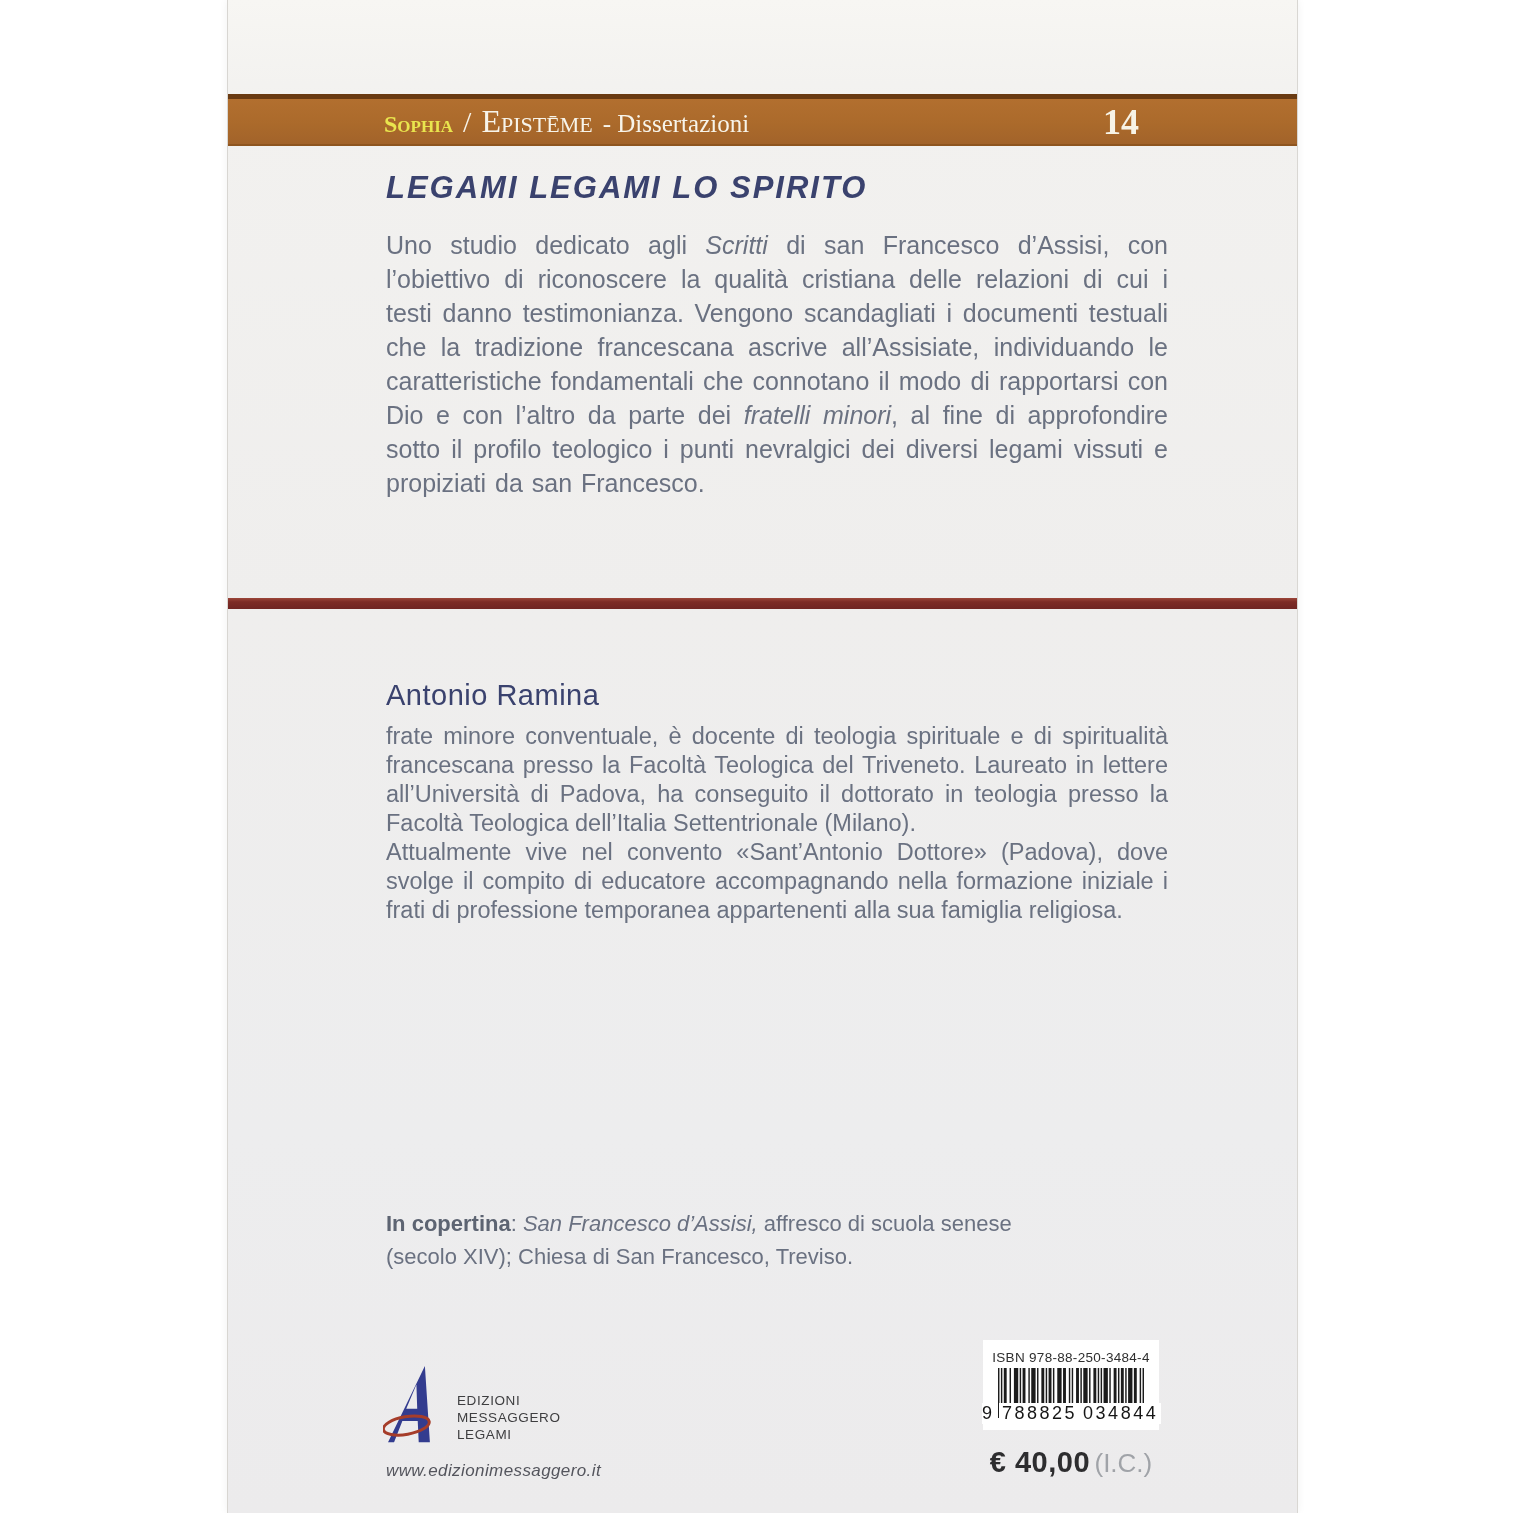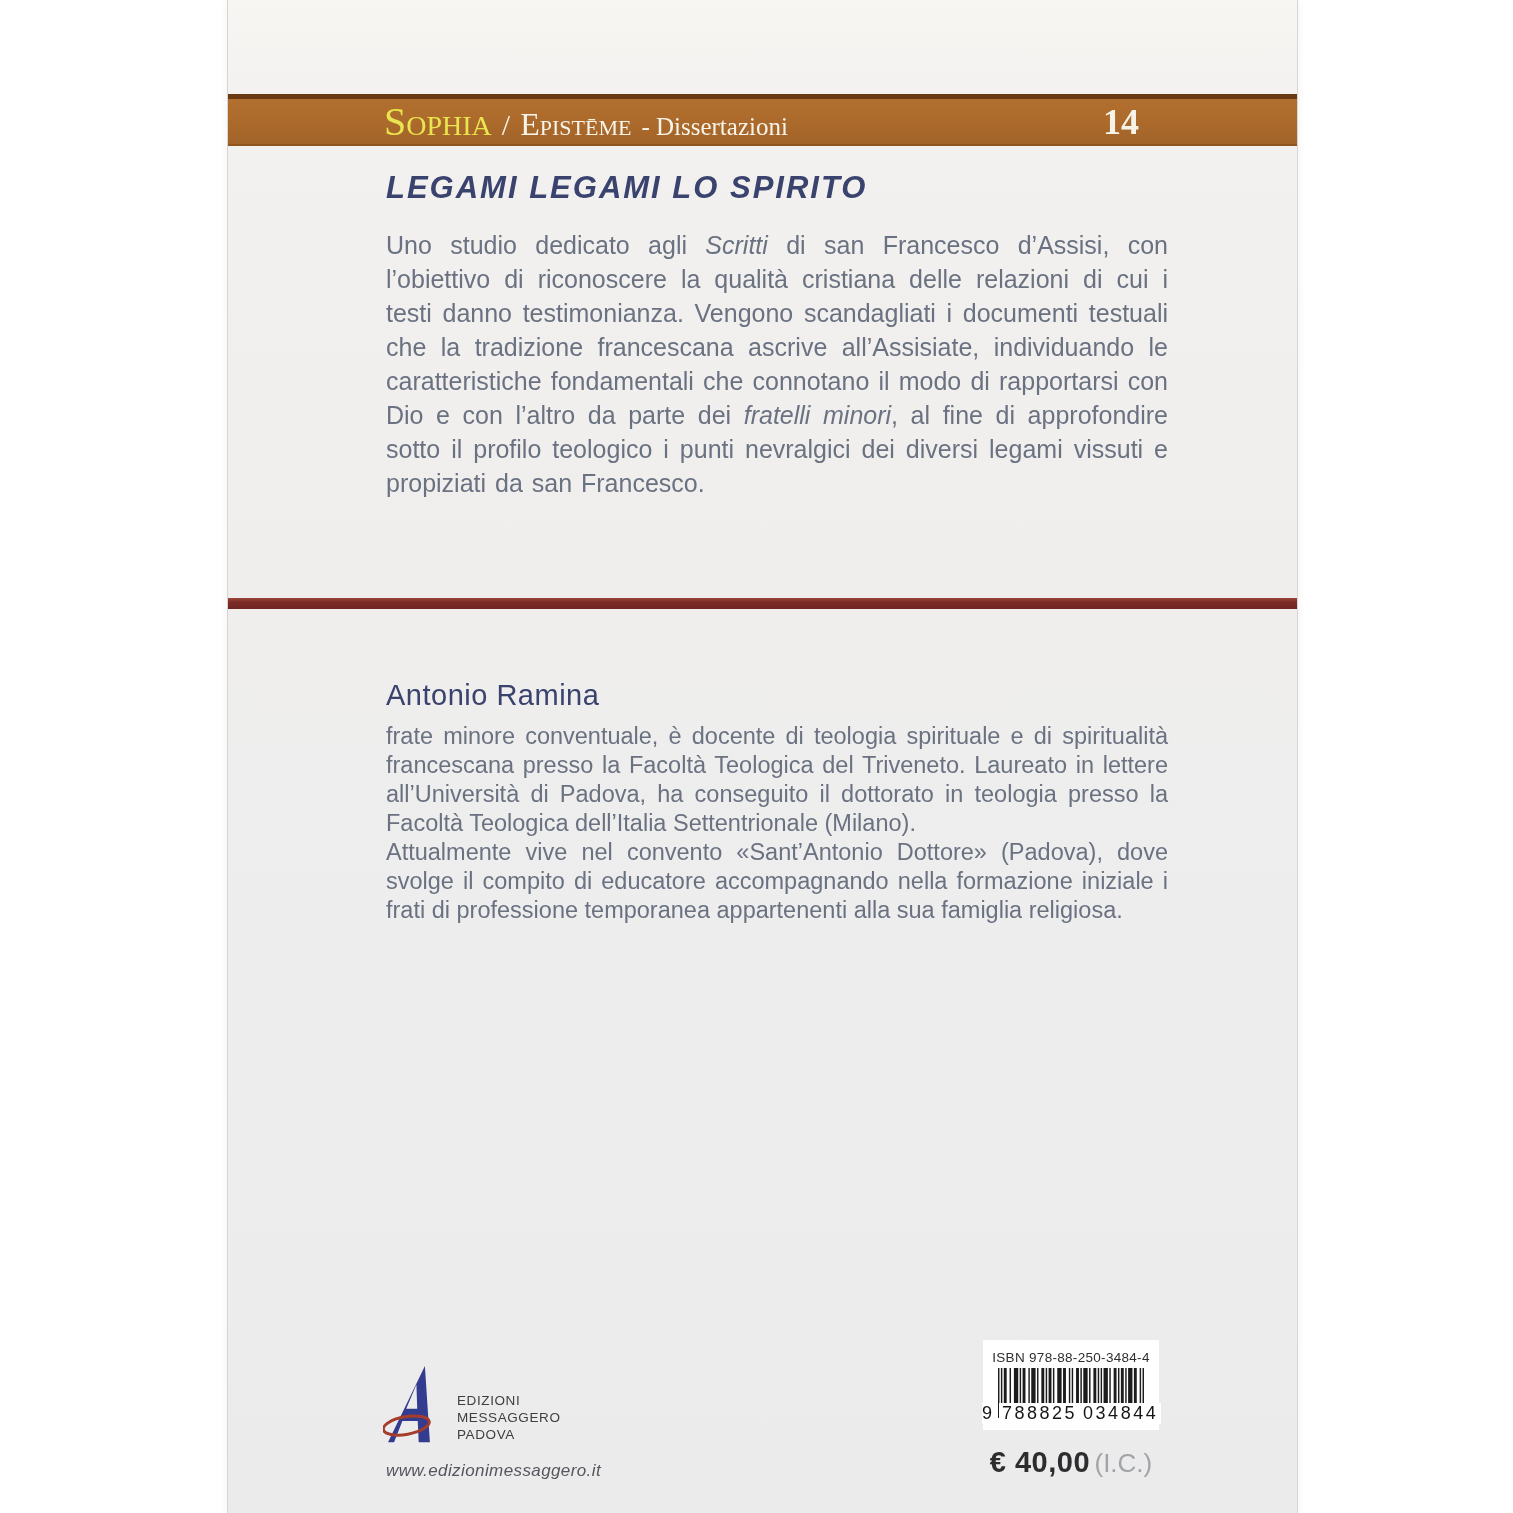--- a/index.html
+++ b/index.html
@@ -19,21 +19,21 @@
   
   .series-band {
     position:absolute; left:0; right:0; top:94px; height:52px; box-sizing:border-box;
     background:linear-gradient(180deg,#b26f2f 0%, #ab6a2b 55%, #a2632a 100%);
     border-top:5px solid #693a11; border-bottom:2px solid #8e551f;
     display:flex; align-items:center; justify-content:space-between;
     padding:0 158px 0 156px;
     font-family:"Liberation Serif", serif;
   }
   .band-left { display:flex; align-items:baseline; gap:10px; color:#f7f4ea; white-space:nowrap; }
-  .series-primary { font-variant:small-caps; font-weight:400; font-size:40px; color:#e9e54e; }
+  .series-primary { font-variant:small-caps; font-weight:700; font-size:24px; color:#e9e54e; }
   .band-sep { font-size:30px; font-weight:400; }
   .series-secondary { font-variant:small-caps; font-weight:400; font-size:32px; }
   .series-subtitle { font-size:25px; }
   .band-number { font-size:36px; color:#f7f3e6; font-family:"Liberation Serif", serif;font-weight:bold; }
 
   
   .title {
     position:absolute; left:158px; top:170px; margin:0;
     font-size:31px; font-style:italic; font-weight:700; letter-spacing:2px;
     color:#3a426e;
@@ -127,33 +127,34 @@
   <p class="synopsis"><span>Uno studio dedicato agli </span><span class="i">Scritti</span><span> di san Francesco d’Assisi, con l’obiettivo di riconoscere la qualità cristiana delle relazioni di cui i testi danno testimonianza. Vengono scandagliati i documenti testuali che la tradizione francescana ascrive all’Assisiate, individuando le caratteristiche fondamentali che connotano il modo di rapportarsi con Dio e con l’altro da parte dei </span><span class="i">fratelli minori</span><span>, al fine di approfondire sotto il profilo teologico i punti nevralgici dei diversi legami vissuti e propiziati da san Francesco.</span></p>
 
   <div class="divider"></div>
 
   <h2 class="author-name">Antonio Ramina</h2>
   <div class="bio">
     <p>frate minore conventuale, è docente di teologia spirituale e di spiritualità francescana presso la Facoltà Teologica del Triveneto. Laureato in lettere all’Università di Padova, ha conseguito il dottorato in teologia presso la Facoltà Teologica dell’Italia Settentrionale (Milano).</p>
     <p>Attualmente vive nel convento «Sant’Antonio Dottore» (Padova), dove svolge il compito di educatore accompagnando nella formazione iniziale i frati di professione temporanea appartenenti alla sua famiglia religiosa.</p>
   </div>
 
+  <p class="cover-note"><span class="b">In copertina</span><span>: </span><span class="i">San Francesco d’Assisi,</span><span> affresco di scuola senese (secolo XIV); Chiesa di San Francesco, Treviso.</span></p>
 
   <div class="publisher">
     <div class="publisher-row">
       <svg class="logo-svg" viewBox="0 0 56 86" aria-hidden="true">
         <g transform="skewX(-6) translate(16,0)">
           <path d="M28 0 L42 82 H30 L26.5 59 H10 L3.5 82 H-3 Z M12.8 46 H24.6 L21 20 Z" fill="#333c8f" fill-rule="evenodd"></path>
         </g>
         <ellipse cx="24" cy="64" rx="25" ry="9.5" fill="none" stroke="#a63d2a" stroke-width="3.2" transform="rotate(-10 24 64)"></ellipse>
       </svg>
       <div class="publisher-names">
         <div>EDIZIONI</div>
         <div>MESSAGGERO</div>
-        <div>PADOVA</div>
+        <div>LEGAMI</div>
       </div>
     </div>
     <div class="website">www.edizionimessaggero.it</div>
   </div>
 
   <div class="barcode-block">
     <div class="isbn-label">ISBN 978-88-250-3484-4</div>
     <div class="bars-wrap">
       <svg class="bars" viewBox="0 0 101 36" preserveAspectRatio="none" aria-hidden="true">
         <g fill="#1c1c1c">

